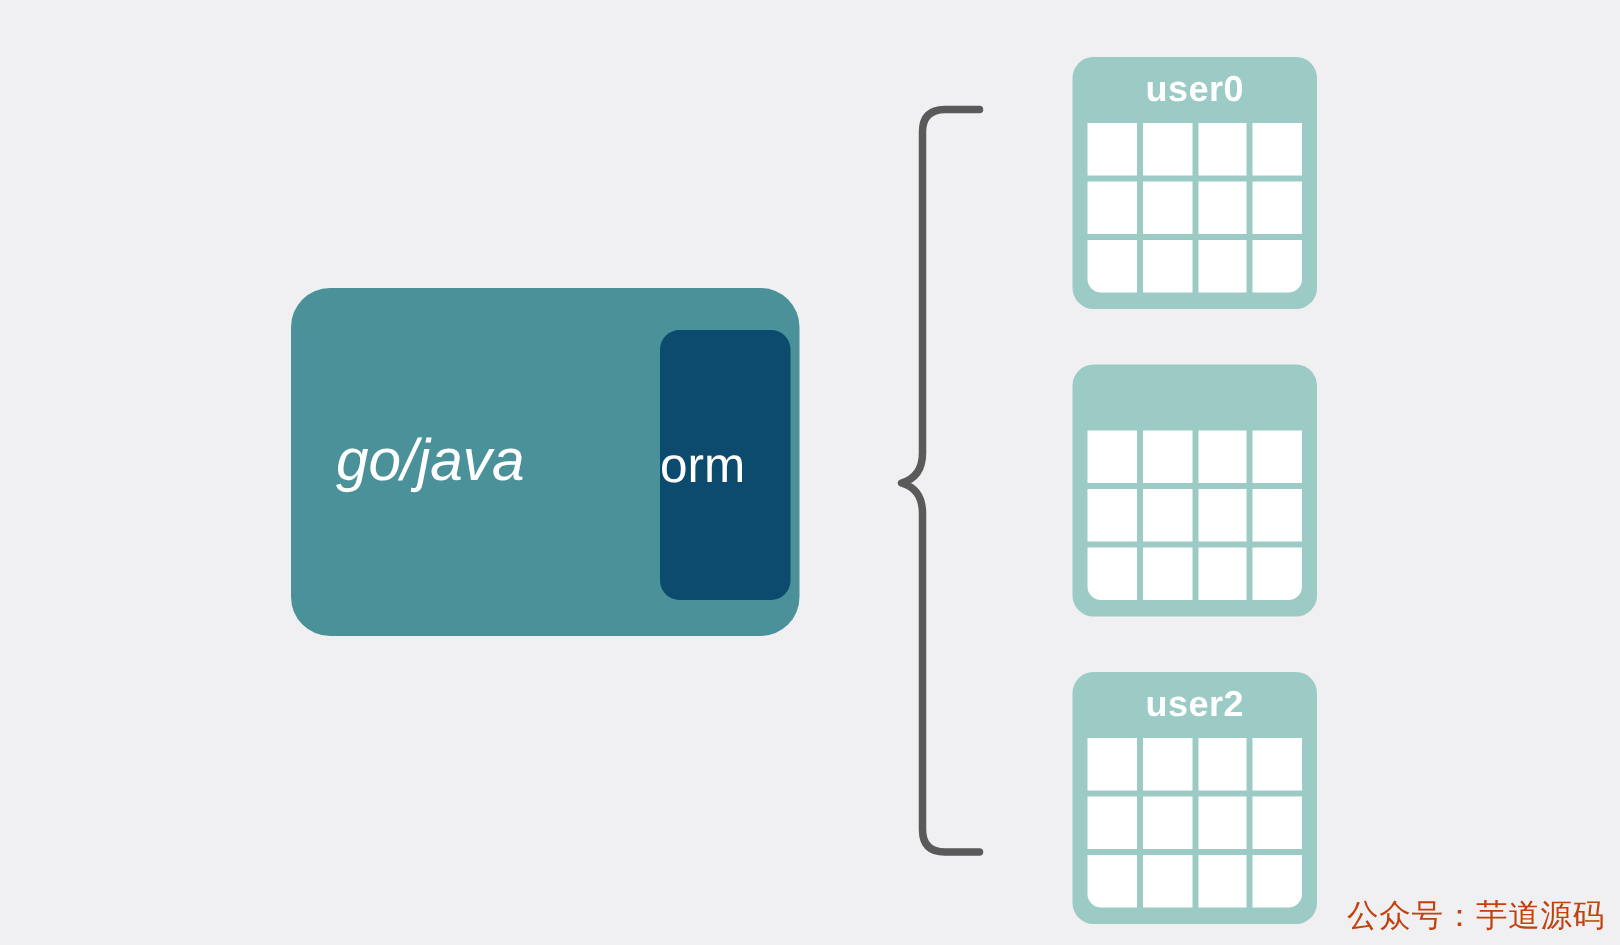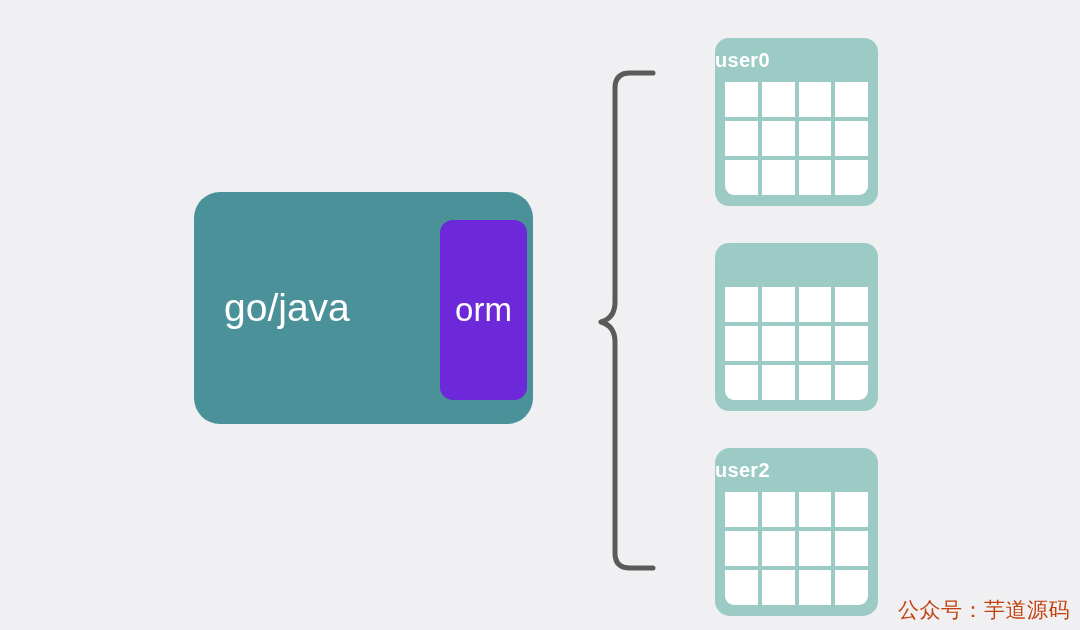--- a/index.html
+++ b/index.html
@@ -37,32 +37,33 @@
     top: 0;
     height: 232px;
     width: 400px;
     display: flex;
     align-items: center;
     color: #ffffff;
     font-size: 39px;
     font-weight: 400;
     letter-spacing: 0px;
     white-space: nowrap;
+    font-style: italic;
   }
   .orm-panel {
     position: absolute;
     left: 246px;
     top: 28px;
     width: 87px;
     height: 180px;
-    background: #6d28d9;
+    background: #0c4a6e;
     border-radius: 13px;
     display: flex;
     align-items: center;
-    justify-content: center;
+    justify-content: flex-start;
   }
   .orm-label {
     color: #ffffff;
     font-size: 33px;
     font-weight: 400;
     white-space: nowrap;
   }
 
   
   .brace {
@@ -77,28 +78,28 @@
   .table-card {
     position: absolute;
     width: 163px;
     background: #9ccac5;
     border-radius: 14px;
     box-sizing: border-box;
     padding: 0;
   }
   .card-0 { left: 715px; top: 38px;  height: 168px; }
   .card-1 { left: 715px; top: 243px; height: 168px; }
-  .card-2 { left: 715px; top: 448px; height: 168px; border-radius: 15px; }
+  .card-2 { left: 715px; top: 448px; height: 168px; }
 
   .card-title {
     height: 44px;
     line-height: 44px;
-    text-align: left;
+    text-align: center;
     color: #ffffff;
-    font-size: 20px;
+    font-size: 24px;
     font-weight: bold;
     letter-spacing: 0.3px;
   }
   .card-grid {
     position: absolute;
     left: 10px;
     right: 10px;
     top: 44px;
     bottom: 11px;
     display: grid;

